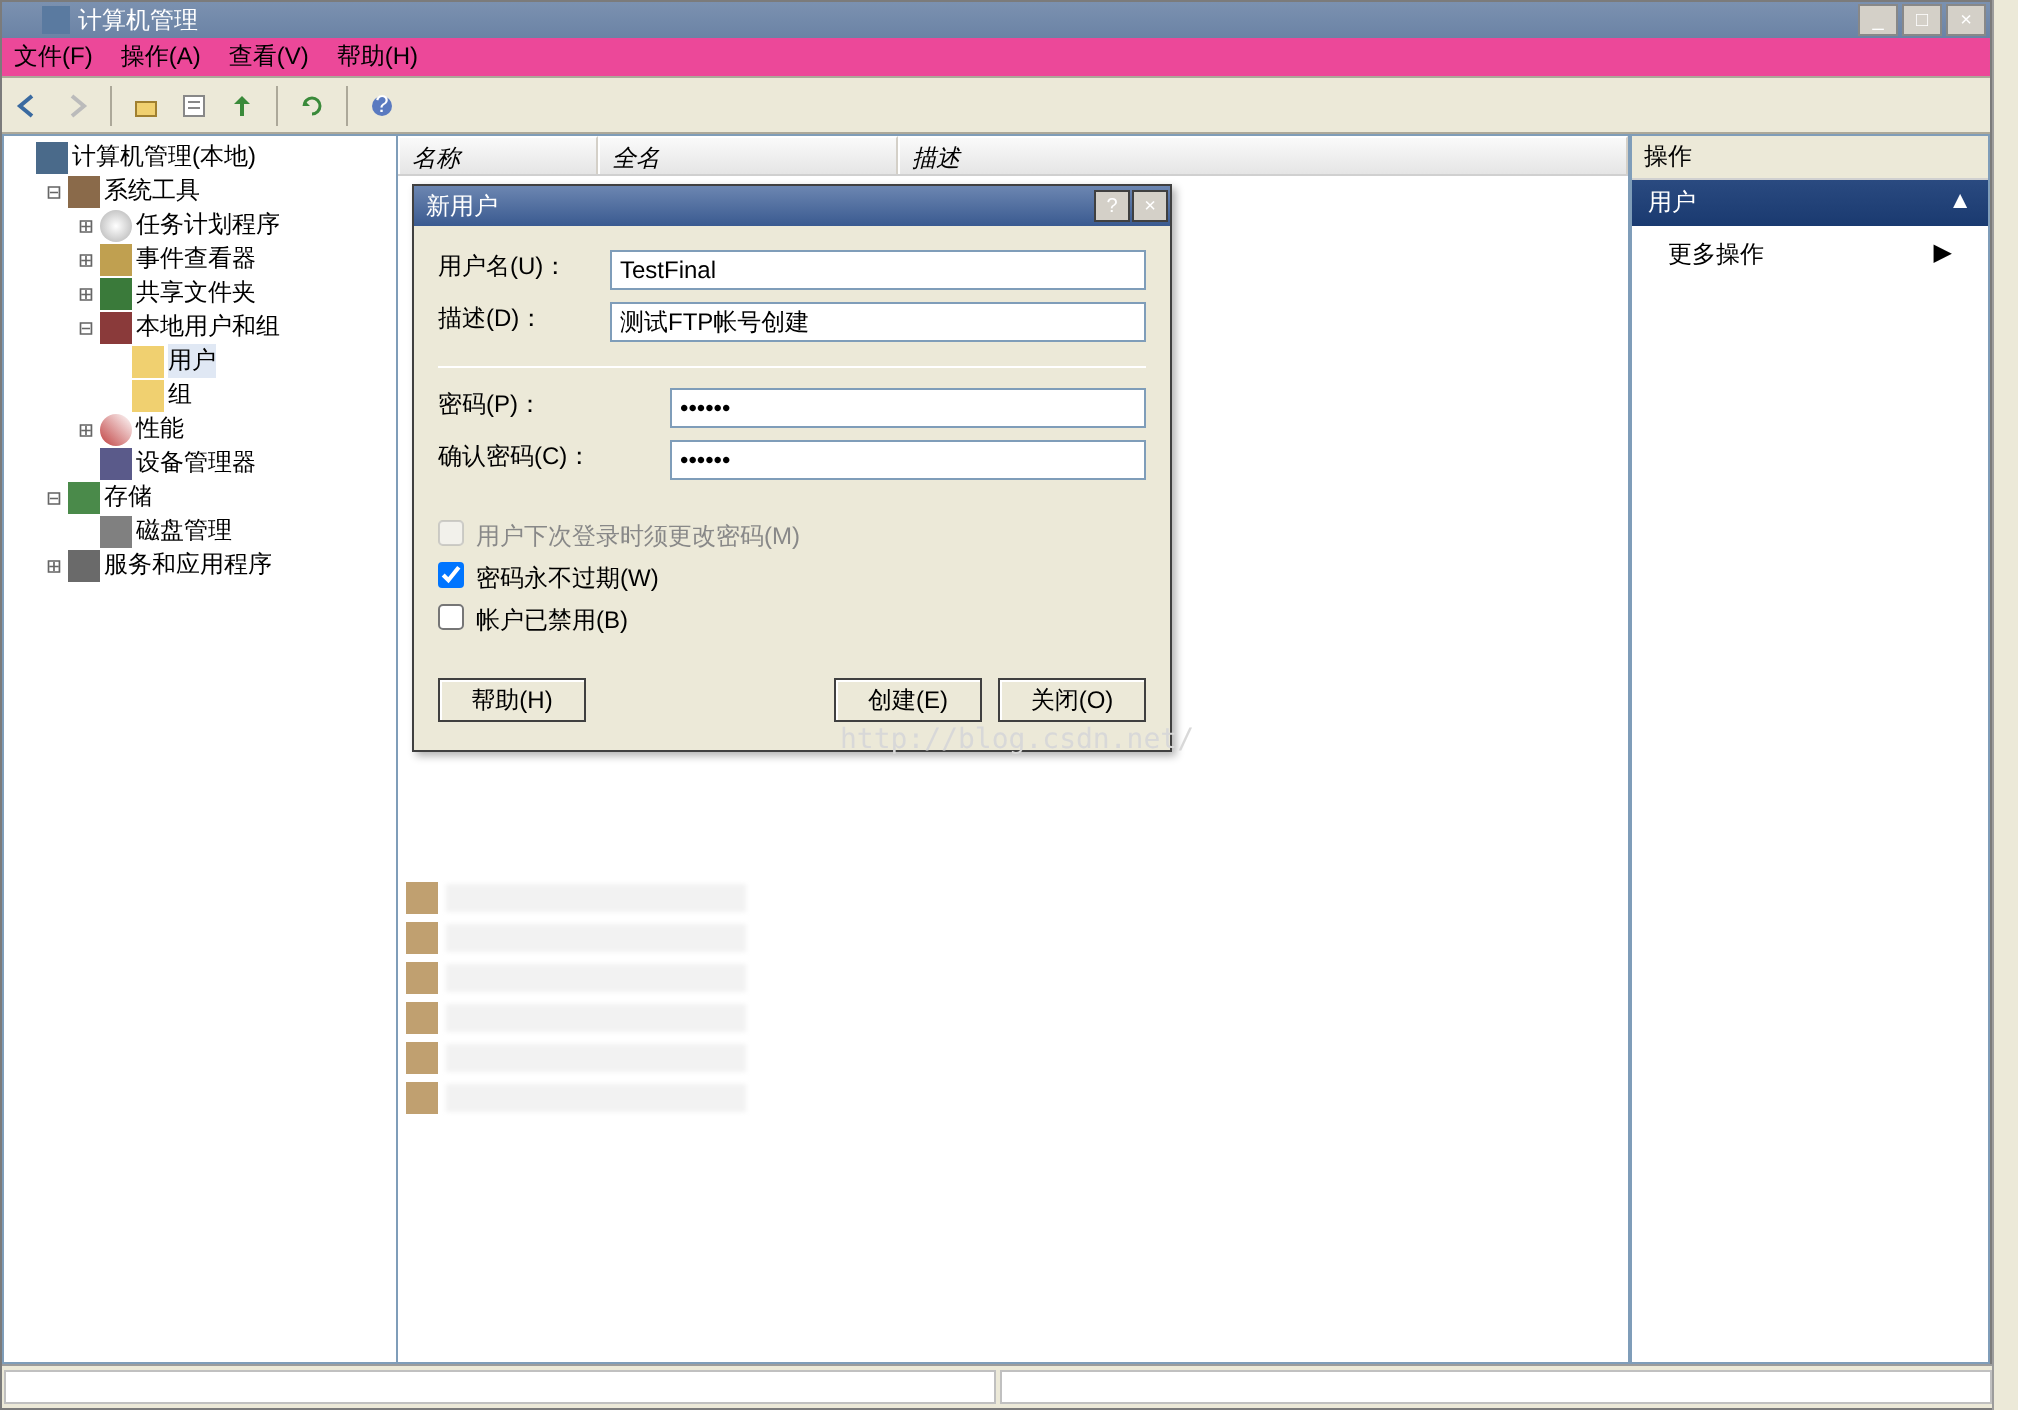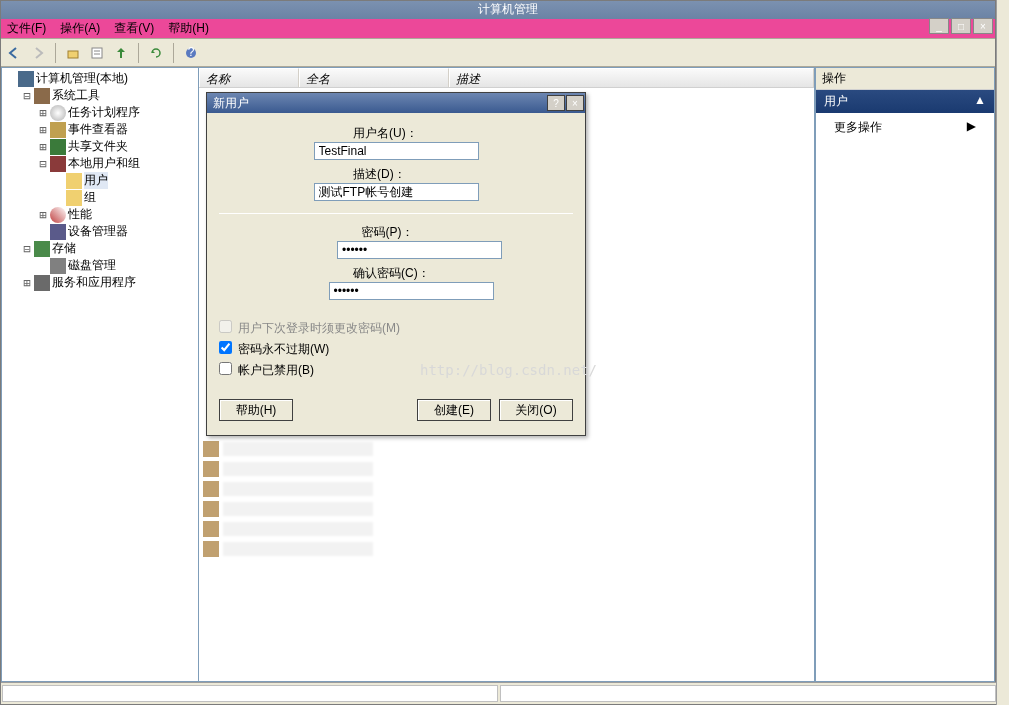--- a/index.html
+++ b/index.html
@@ -2,21 +2,21 @@
 <html><head>
 <meta charset="utf-8">
 <style>
 * { box-sizing: border-box; margin: 0; padding: 0; font-family: "Microsoft YaHei", SimSun, Tahoma, sans-serif; font-size: 12px; }
 body { background: #fff; width: 1009px; height: 705px; overflow: hidden; position: relative; }
 
 
 .mainwin { position: absolute; left: 0; top: 0; width: 996px; height: 705px; background: #d4d0c8; border: 1px solid #7b7b7b; }
 
 
-.titlebar { height: 18px; background: linear-gradient(#7b91b0,#6b83a5); display:flex; align-items:center; padding-left:20px; color:#fff; font-size:12px;flex-direction:column; }
+.titlebar { height: 18px; background: linear-gradient(#7b91b0,#6b83a5); display:flex; align-items:center; padding-left:20px; color:#fff; font-size:12px; }
 .titlebar .ticon { width:14px; height:14px; margin-right:4px; background:#5a7aa0; display:inline-block; }
 .winbtns { margin-left:auto; display:flex; }
 .winbtn { width:20px; height:16px; background:#d4d0c8; border:1px solid #888; margin-right:2px; display:flex; align-items:center; justify-content:center; font-family:Arial; font-size:10px; cursor:pointer; }
 
 
 .menubar { background:#ec4899; height:20px; display:flex; align-items:center; padding-left:6px; border-bottom:1px solid #aca899; }
 .menubar span { margin-right:14px; cursor:pointer; }
 
 
 .toolbar { background:#ece9d8; height:28px; display:flex; align-items:center; padding-left:2px; border-bottom:1px solid #aca899; gap:2px; }
@@ -61,21 +61,21 @@
 .rp-hdr { background:#ece9d8; padding:2px 6px; border-bottom:1px solid #d0d0d0; }
 .rp-sec { background:linear-gradient(#2a4a80,#1a3a70); color:#fff; padding:3px 8px; display:flex; justify-content:space-between; }
 .rp-item { padding:6px 18px; cursor:pointer; display:flex; justify-content:space-between;}
 
 
 .dialog { position:absolute; left:206px; top:92px; width:380px; background:#ece9d8; border:1px solid #404040; box-shadow:2px 2px 4px rgba(0,0,0,0.3); }
 .dlg-title { height:20px; background:linear-gradient(#6c86b1,#3a5a90); color:#fff; display:flex; align-items:center; padding-left:6px; }
 .dlg-title .dbtns { margin-left:auto; display:flex; }
 .dlg-title .dbtn { width:18px; height:16px; background:#d4d0c8; border:1px solid #404040; margin-right:1px; display:flex; align-items:center; justify-content:center; font-size:10px; font-family:Arial;cursor:pointer;}
 .dlg-body { padding:12px 12px 8px 12px; }
-.fld { display:flex; align-items:center; margin-bottom:6px;flex-direction:column; }
+.fld { display:flex; margin-bottom:6px; }
 .fld label { width:86px; }
 .fld input[type=text], .fld input[type=password] { flex:1; height:20px; border:1px solid #7f9db9; padding:1px 4px; font-size:12px; background:#fff; }
 .sep { height:1px; background:#aca899; margin:12px 0 10px 0; border-top:1px solid #fff; }
 .chk { display:flex; align-items:flex-start; margin:4px 0; }
 .chk input { margin-right:6px; }
 .chk.disabled { color:#888; }
 .dlg-foot { display:flex; justify-content:flex-end; gap:8px; padding:8px 12px 14px 12px; }
 .dlg-foot .left { margin-right:auto; }
 .btn { min-width:74px; height:22px; background:#ece9d8; border:1px solid #404040; box-shadow:inset 1px 1px 0 #fff; cursor:pointer; padding:0 10px; }
 .watermark { position:absolute; left:420px; top:362px; color:#d8d8d8; font-family:monospace; font-size:14px; }
@@ -291,21 +291,21 @@
   <div class="dlg-body">
     <div class="fld">
         <label>用户名(U)：</label>
         <input type="text" value="TestFinal" style="">
       </div>
     <div class="fld">
         <label>描述(D)：</label>
         <input type="text" value="测试FTP帐号创建" style="">
       </div>
     <div class="sep"></div>
-    <div class="fld" style="margin-left:17px">
+    <div class="fld" style="margin-left:0">
         <label>密码(P)：</label>
         <input type="text" style="margin-left: 30px;" value="••••••">
       </div>
     <div class="fld">
         <label>确认密码(C)：</label>
         <input type="text" style="margin-left: 30px;" value="••••••">
       </div>
     <div style="height:10px"></div>
     <div class="chk disabled">
         <input type="checkbox" disabled="" style="">

